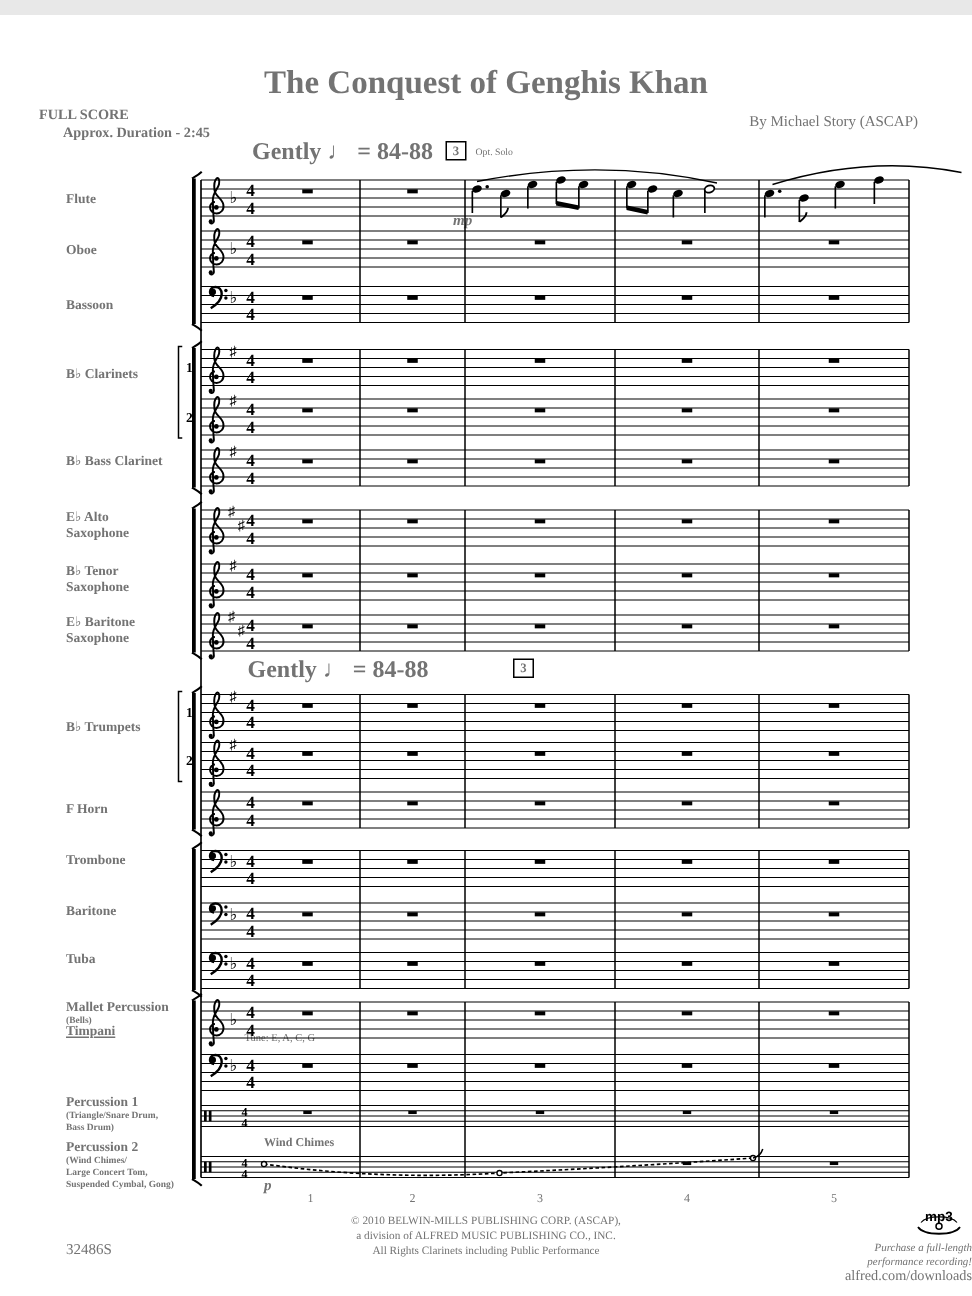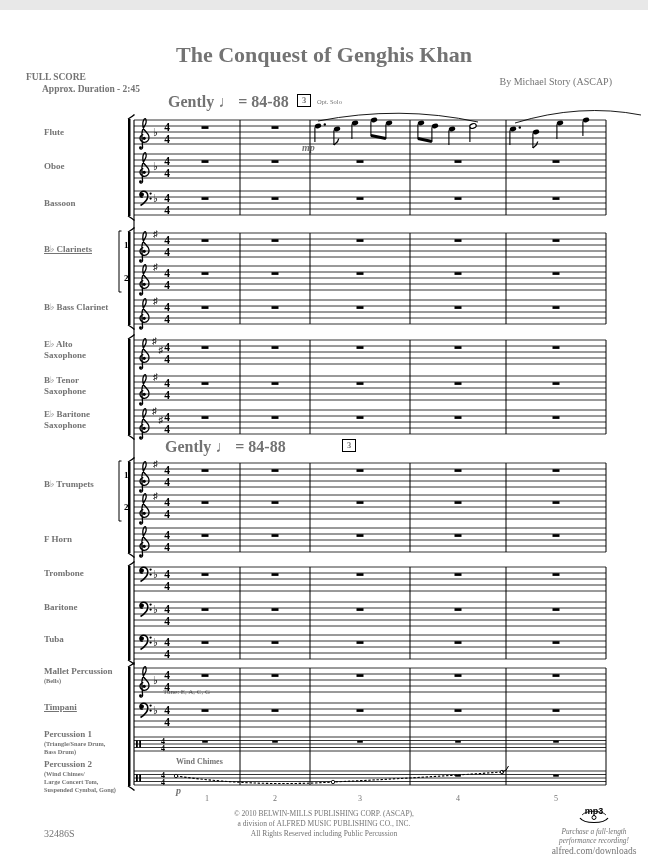--- a/index.html
+++ b/index.html
@@ -18,21 +18,21 @@
   .mp{left:302px;top:132px;font-size:10px;}
   .p{left:176px;top:775px;font-size:10px;}
   .tune{left:163px;top:678px;font-size:7px;}
   .windchimes{left:176px;top:747px;font-size:8px;font-weight:bold;}
   .ilabel{position:absolute;left:44px;width:84px;}
   .ilabel-main{font-size:9px;font-weight:bold;line-height:10.5px;}
   .ilabel-sub{font-size:6.3px;font-weight:bold;line-height:8.3px;}
   .mnum{position:absolute;top:784px;font-size:8px;transform:translateX(-50%);}
   .catalog{left:44px;top:818px;font-size:10px;}
   .copyright{left:0;right:0;top:799px;text-align:center;font-size:7.5px;line-height:9.8px;}
-  .mp3badge{left:540px;top:795px;width:108px;text-align:center;}
+  .mp3badge{left:540px;top:795px;width:108px;text-align:right;}
   .mp3text{font-size:8.5px;font-weight:bold;font-family:"Liberation Sans","DejaVu Sans",sans-serif;
            position:relative;top:1px;}
   .promo{font-size:7.3px;font-style:italic;line-height:9px;}
   .url{font-size:9.5px;font-weight:normal;margin-top:1px;}
   svg text{font-family:"Liberation Serif","DejaVu Sans",serif;}
 </style>
 </head>
 <body>
 
 <div class="page">
@@ -57,21 +57,21 @@
   <div id="labels">
       <div class="ilabel" style="top: 117px;">
         <div class="ilabel-main">Flute</div>
       </div>
       <div class="ilabel" style="top: 151px;">
         <div class="ilabel-main">Oboe</div>
       </div>
       <div class="ilabel" style="top: 188px;">
         <div class="ilabel-main">Bassoon</div>
       </div>
-      <div class="ilabel" style="top: 234px; text-decoration: underline;">
+      <div class="ilabel" style="top: 234px;">
         <div class="ilabel-main">B♭ Clarinets</div>
       </div>
       <div class="ilabel" style="top: 292px;">
         <div class="ilabel-main">B♭ Bass Clarinet</div>
       </div>
       <div class="ilabel" style="top: 329px;">
         <div class="ilabel-main">E♭ Alto</div>
         <div class="ilabel-main">Saxophone</div>
       </div>
       <div class="ilabel" style="top: 365px;">
@@ -94,21 +94,21 @@
       <div class="ilabel" style="top: 592px;">
         <div class="ilabel-main">Baritone</div>
       </div>
       <div class="ilabel" style="top: 624px;">
         <div class="ilabel-main">Tuba</div>
       </div>
       <div class="ilabel" style="top: 656px;">
         <div class="ilabel-main">Mallet Percussion</div>
         <div class="ilabel-sub">(Bells)</div>
       </div>
-      <div class="ilabel" style="top: 692px; text-decoration: underline;">
+      <div class="ilabel" style="top: 672px; text-decoration: underline;">
         <div class="ilabel-main">Timpani</div>
       </div>
       <div class="ilabel" style="top: 719px;">
         <div class="ilabel-main">Percussion 1</div>
         <div class="ilabel-sub">(Triangle/Snare Drum,</div>
         <div class="ilabel-sub">Bass Drum)</div>
       </div>
       <div class="ilabel" style="top: 749px;">
         <div class="ilabel-main">Percussion 2</div>
         <div class="ilabel-sub">(Wind Chimes/</div>
@@ -552,21 +552,21 @@
   <div class="mnum" style="left:275px">2</div>
   <div class="mnum" style="left:360px">3</div>
   <div class="mnum" style="left:458px">4</div>
   <div class="mnum" style="left:556px">5</div>
 
   <div class="abs catalog">32486S</div>
 
   <div class="abs copyright">
     <div>© 2010 BELWIN-MILLS PUBLISHING CORP. (ASCAP),</div>
     <div>a division of ALFRED MUSIC PUBLISHING CO., INC.</div>
-    <div>All Rights Reserved including Public Percussion</div>
+    <div>All Rights Clarinets including Public Performance</div>
   </div>
 
   <div class="abs mp3badge">
     <div style="height:22px;">
       <svg width="44" height="22" viewBox="0 0 44 22">
         <path d="M8,13 C12,19 32,19 36,13" fill="none" stroke="#000" stroke-width="1.2"></path>
         <path d="M10,10 C14,5 30,5 34,10" fill="none" stroke="#000" stroke-width="0.8"></path>
         <circle cx="22" cy="12.5" r="2" fill="none" stroke="#000" stroke-width="1"></circle>
         <text x="22" y="9" text-anchor="middle" class="mp3text" style="font-size:9px;font-weight:bold;font-family:'Liberation Sans','DejaVu Sans',sans-serif;">mp3</text>
       </svg>

